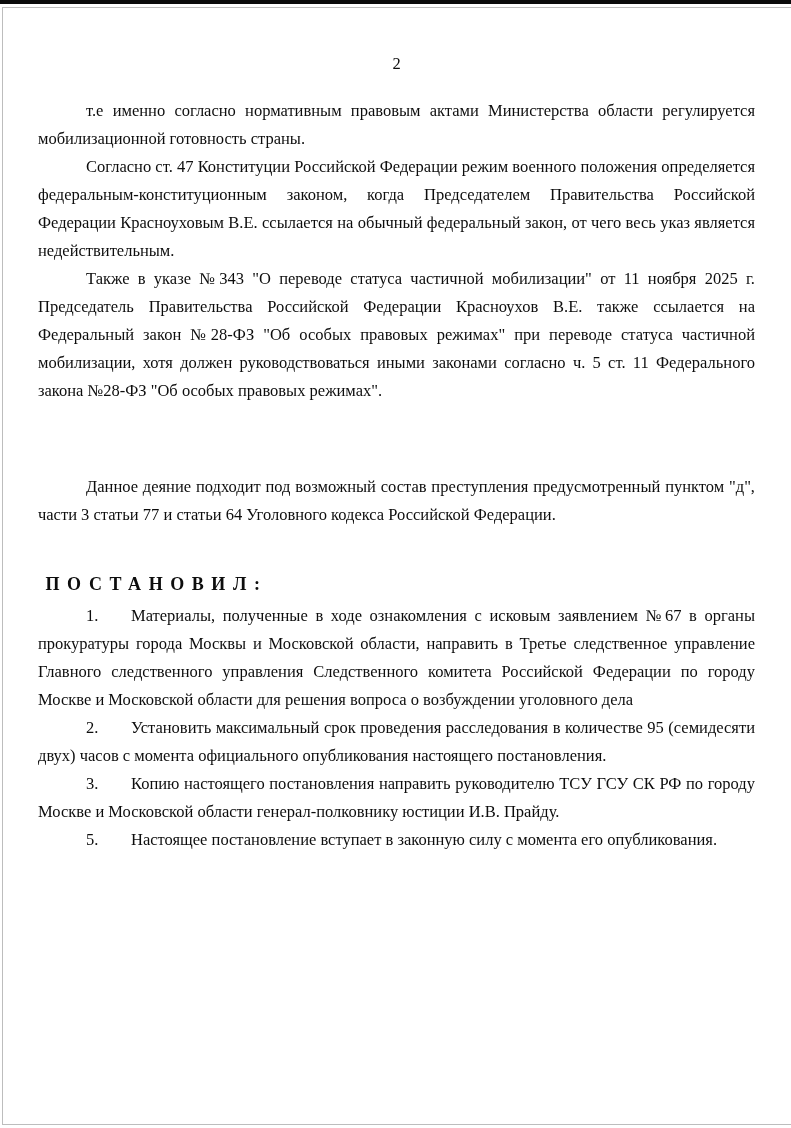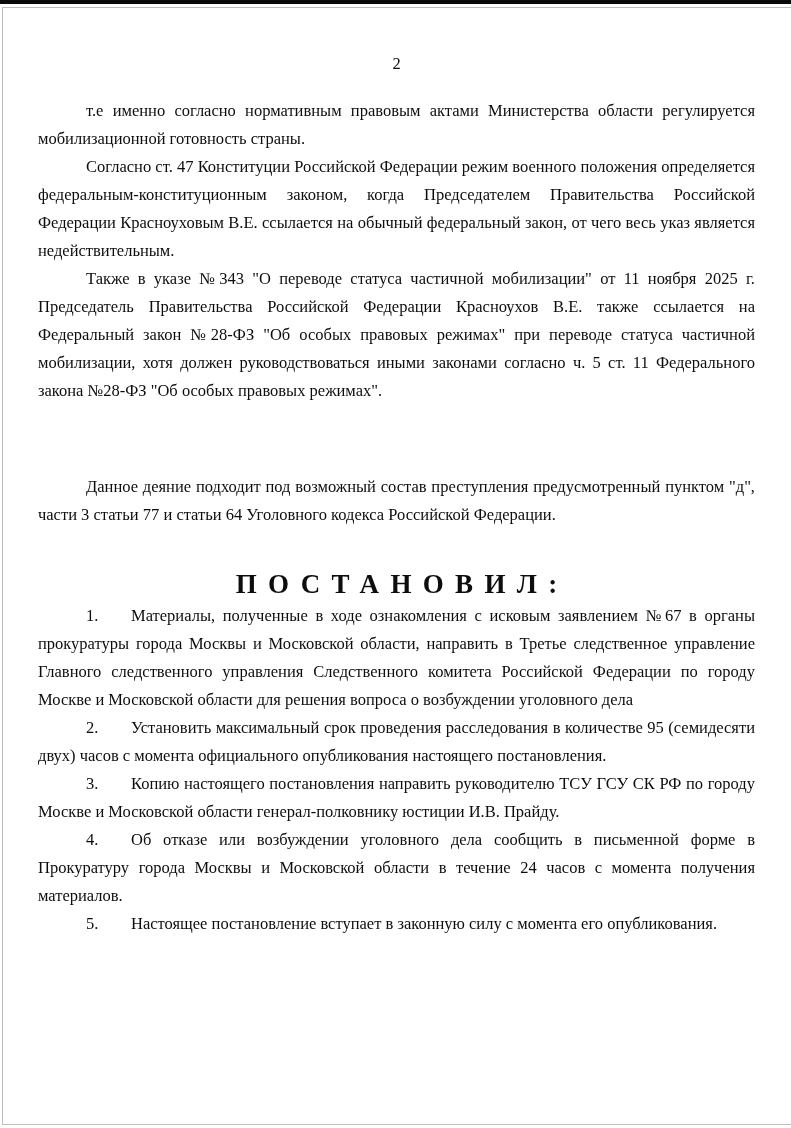--- a/index.html
+++ b/index.html
@@ -51,22 +51,22 @@
   p.doc {
     margin: 0;
     text-align: justify;
     text-indent: 48px;
   }
   p.gap-before {
     margin-top: 68px;
   }
   h1.resolution {
     margin: 42px 0 4px 0;
-    text-align: center;
-    font-size: 27px;
+    text-align: left;
+    font-size: 18px;
     font-weight: bold;
     letter-spacing: 0.42em;
     padding-left: 0.42em; 
     line-height: 27px;
     color: #0d0d0d;
   }
   span.item-num {
     display: inline-block;
     width: 45px;
     text-indent: 0;
@@ -91,19 +91,18 @@
       <p class="doc gap-before">Данное деяние подходит под возможный состав преступления предусмотренный пунктом "д", части 3 статьи 77 и статьи 64 Уголовного кодекса Российской Федерации.</p>
 
       <h1 class="resolution">ПОСТАНОВИЛ:</h1>
 
       <p class="doc"><span class="item-num">1.</span><span>Материалы, полученные в ходе ознакомления с исковым заявлением №67 в органы прокуратуры города Москвы и Московской области, направить в Третье следственное управление Главного следственного управления Следственного комитета Российской Федерации по городу Москве и Московской области для решения вопроса о возбуждении уголовного дела</span></p>
 
       <p class="doc"><span class="item-num">2.</span><span>Установить максимальный срок проведения расследования в количестве 95 (семидесяти двух) часов с момента официального опубликования настоящего постановления.</span></p>
 
       <p class="doc"><span class="item-num">3.</span><span>Копию настоящего постановления направить руководителю ТСУ ГСУ СК РФ по городу Москве и Московской области генерал-полковнику юстиции И.В. Прайду.</span></p>
 
-      <p class="doc"><span class="item-num">4.</span><span>Об отказе или возбуждении уголовного дела сообщить в письменной форме в Прокуратуру города Москвы и Московской области в течение 24 часов с момента получения материалов.</span></p>
 
       <p class="doc"><span class="item-num">5.</span><span>Настоящее постановление вступает в законную силу с момента его опубликования.</span></p>
 
     </div>
   </div>
 </div>
 
 </body></html>

